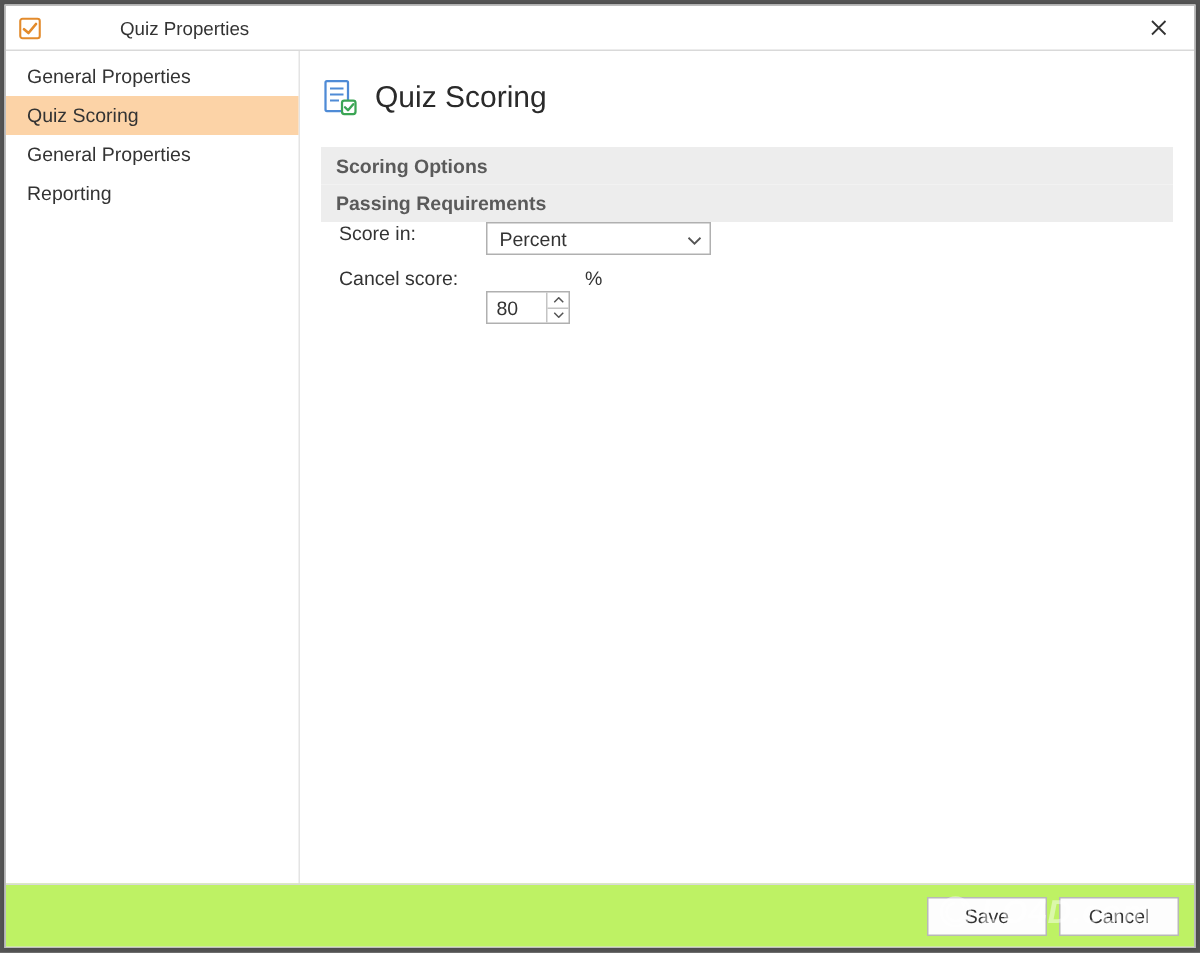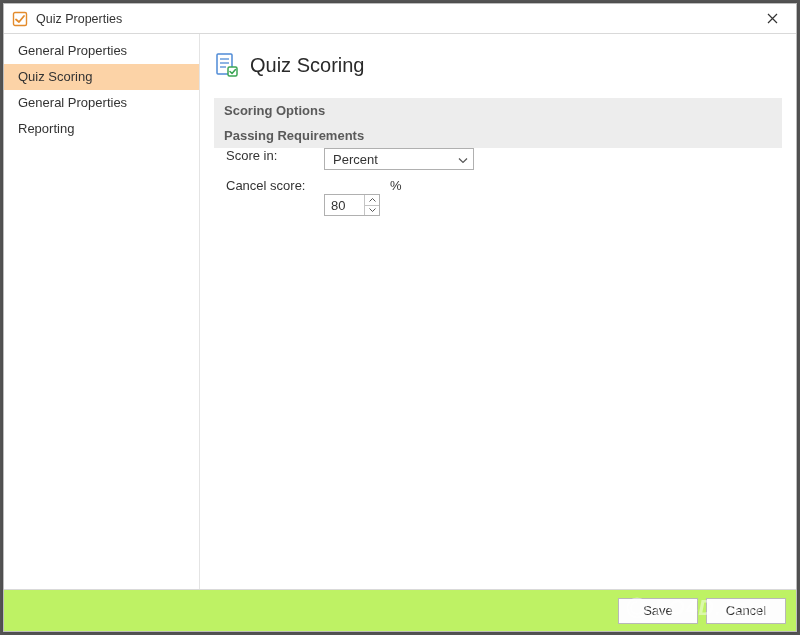--- a/index.html
+++ b/index.html
@@ -37,20 +37,21 @@
   }
   .titlebar .app-icon {
     width: 16px; height: 16px;
     margin-right: 8px;
     display: flex; align-items: center; justify-content: center;
   }
   .titlebar .title {
     font-size: 12.5px;
     color: #333;
     flex: 1;
+    margin-left: 44px;
   }
   .titlebar .close {
     width: 36px; height: 26px;
     display: flex; align-items: center; justify-content: center;
     cursor: pointer;
   }
   .body {
     flex: 1;
     display: flex;
     min-height: 0;

